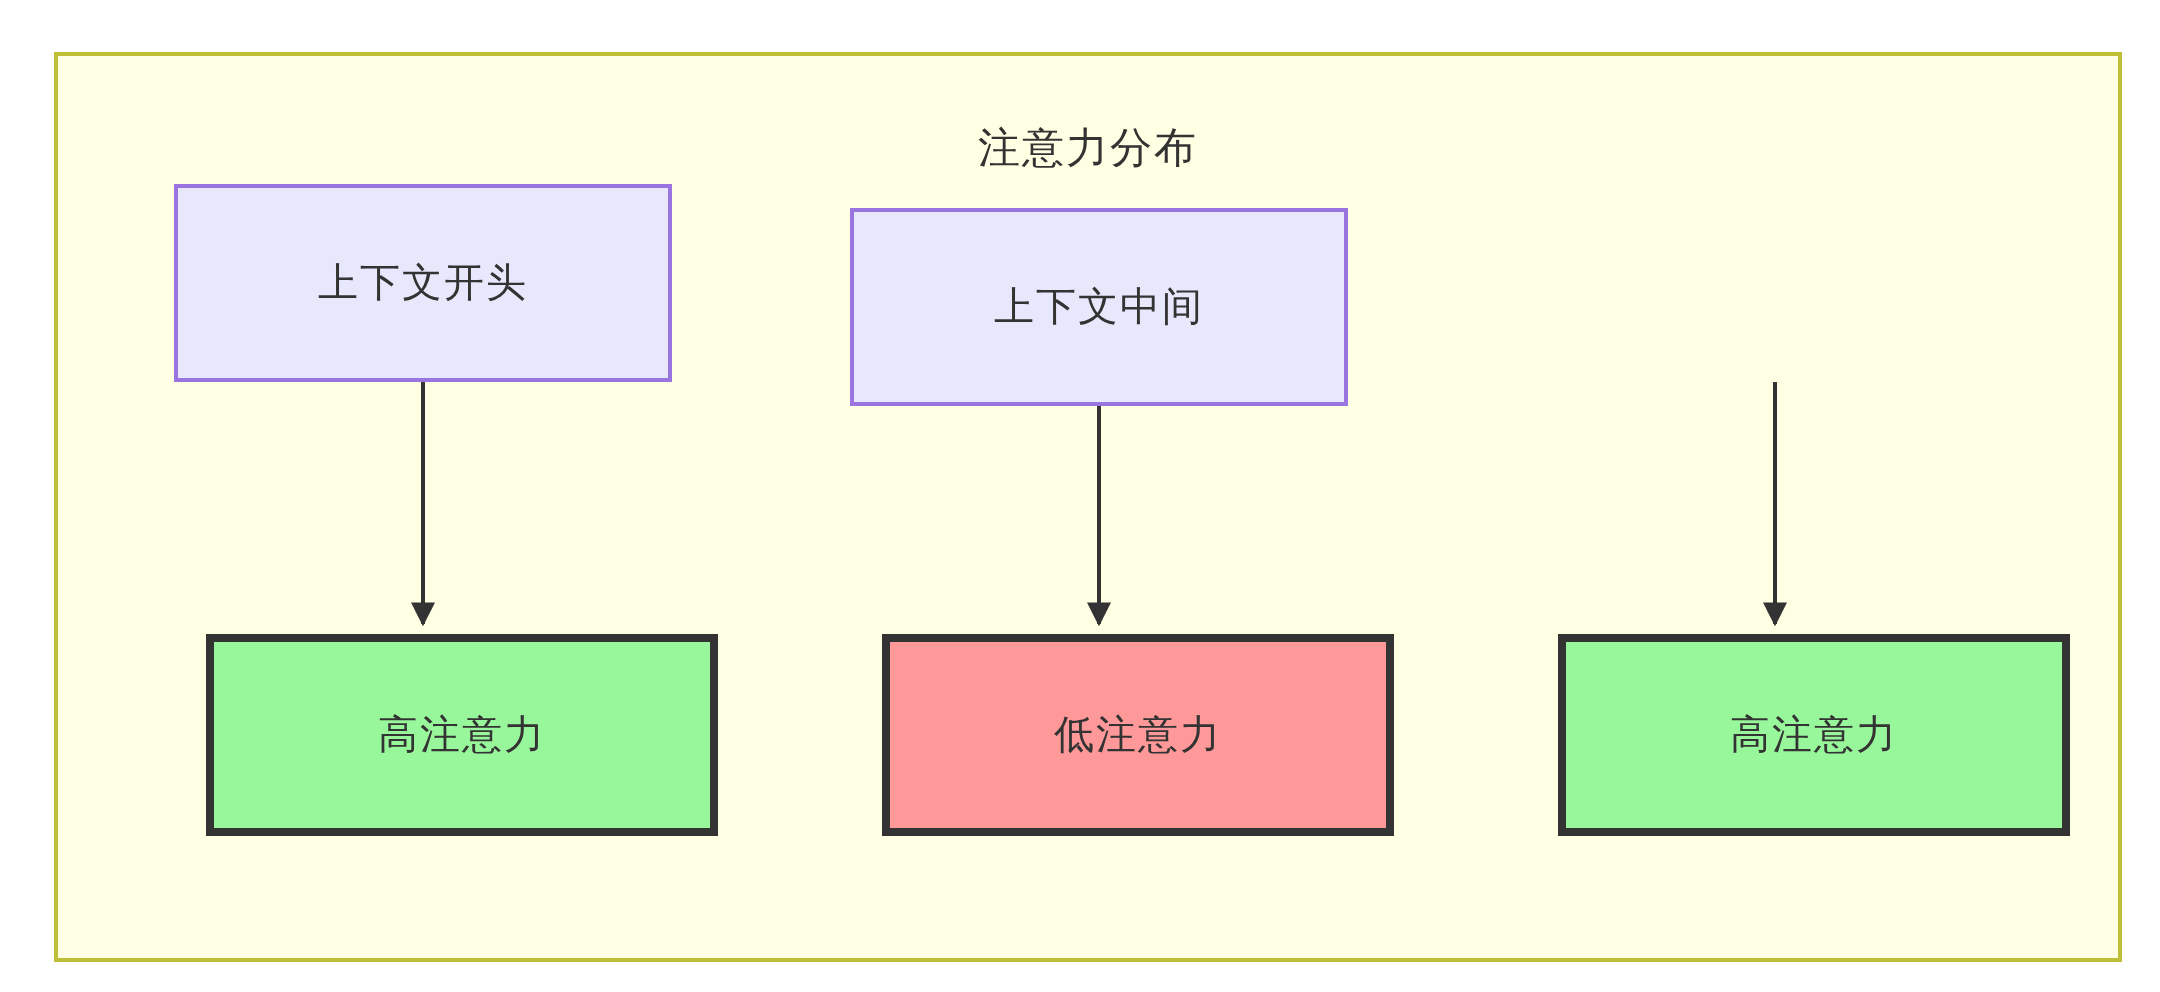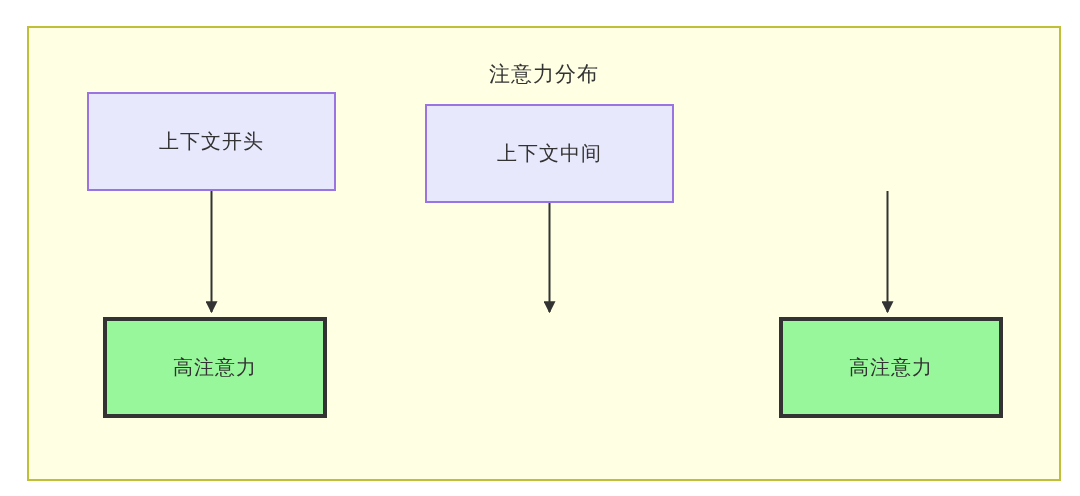--- a/index.html
+++ b/index.html
@@ -53,21 +53,21 @@
     letter-spacing: 1px;
     white-space: nowrap;
   }
   .node.context {
     background: #e8e8fd;
     border: 2px solid #9a74e0;
     width: 249px;
     height: 99px;
   }
   .node.attn {
-    width: 224px;
+    width: 256px;
     height: 101px;
     border: 4px solid #333333;
   }
   .node.attn.high { background: #99f79b; }
   .node.attn.low  { background: #ff9999; }
 
   .ctx1 { left: 87px;  top: 92px; }
   .ctx2 { left: 425px; top: 92px; margin-top: 12px; }
   .ctx3 { left: 763px; top: 92px; }
 
@@ -102,15 +102,16 @@
     </defs>
     <line x1="211.5" y1="191" x2="211.5" y2="312" stroke="#333333" stroke-width="2" marker-end="url(#arrow)"></line>
     <line x1="549.5" y1="191" x2="549.5" y2="312" stroke="#333333" stroke-width="2" marker-end="url(#arrow)"></line>
     <line x1="887.5" y1="191" x2="887.5" y2="312" stroke="#333333" stroke-width="2" marker-end="url(#arrow)"></line>
   </svg>
 
   <div class="node context ctx1">上下文开头</div>
   <div class="node context ctx2">上下文中间</div>
 
   <div class="node attn high att1">高注意力</div>
+  <div class="node attn low att2">低注意力</div>
   <div class="node attn high att3">高注意力</div>
 
 </div>
 
 </body></html>

